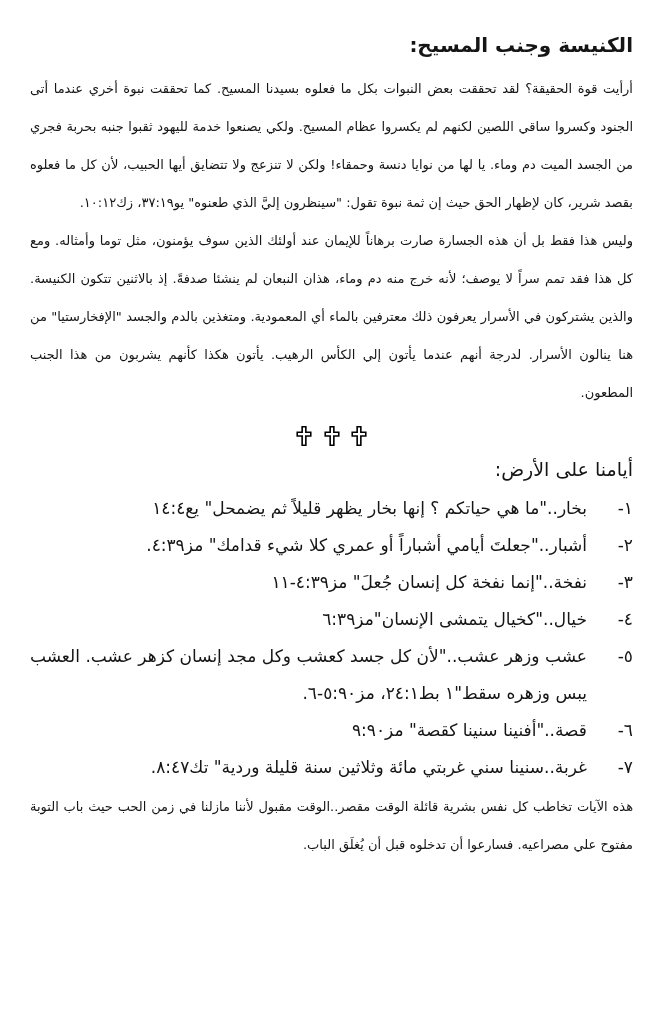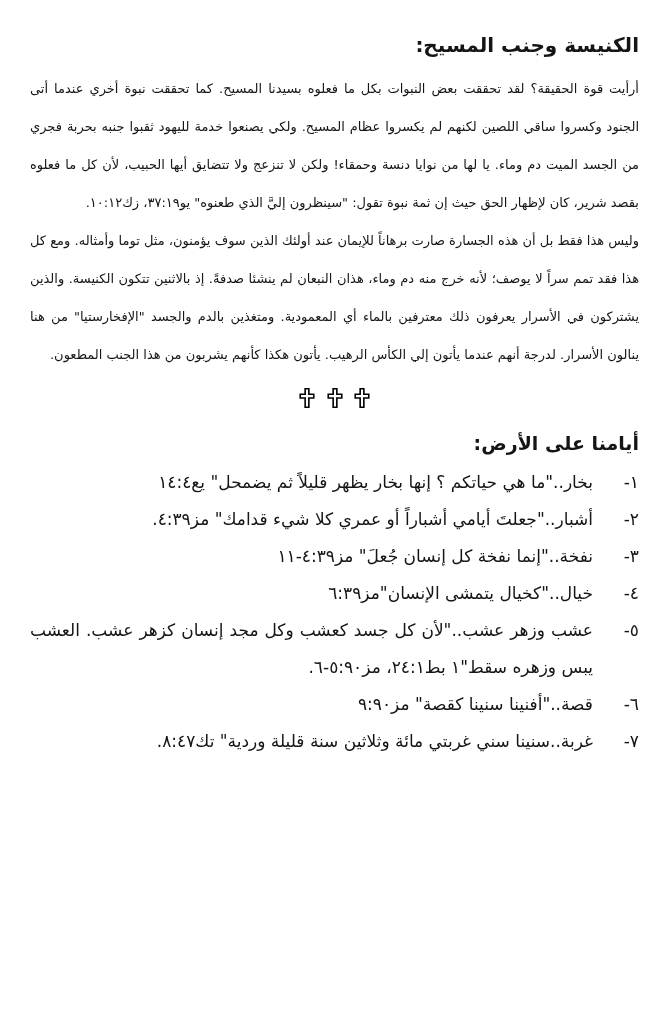--- a/index.html
+++ b/index.html
@@ -6,21 +6,21 @@
   html, body { margin: 0; padding: 0; background: #ffffff; }
   .page {
     position: relative;
     width: 659px;
     height: 1020px;
     margin: 0 auto;
     background: #ffffff;
     color: #151515;
     direction: rtl;
     font-family: "DejaVu Sans", sans-serif;
-    padding: 30px 20px 0 30px;
+    padding: 30px 26px 0 30px;
     overflow: hidden;
   }
   .section-title {
     font-size: 20px;
     font-weight: bold;
     margin: 0 0 10px 0;
     line-height: 30px;
   }
   .para {
     font-size: 13px;
@@ -29,22 +29,22 @@
     margin: 0;
   }
   .crosses {
     text-align: center;
     margin: 10px 0 4px 0;
     line-height: 26px;
   }
   .crosses svg { margin: 0 3px; vertical-align: middle; }
   .heading2 {
     font-size: 19px;
-    font-weight: bold;
-    margin: 18px 0 6px 0;
+    font-weight: normal;
+    margin: 6px 0 6px 0;
     line-height: 30px;
   }
   .list { margin: 0; }
   .list-item {
     display: flex;
     flex-direction: row; 
     font-size: 17px;
     line-height: 37px;
   }
   .item-marker {
@@ -131,15 +131,16 @@
       <span class="item-text">قصة.."أفنينا سنينا كقصة" مز٩:٩٠</span>
     </div>
 
     <div class="list-item">
       <span class="item-marker">٧-</span>
       <span class="item-text">غربة..سنينا سني غربتي مائة وثلاثين سنة قليلة وردية" تك٨:٤٧.</span>
     </div>
 
   </div>
 
+  <p class="para closing">هذه الآيات تخاطب كل نفس بشرية قائلة الوقت مقصر..الوقت مقبول لأننا مازلنا في زمن الحب حيث باب التوبة مفتوح علي مصراعيه. فسارعوا أن تدخلوه قبل أن يُغلَق الباب.</p>
 
 
 </div>
 
 </body></html>

